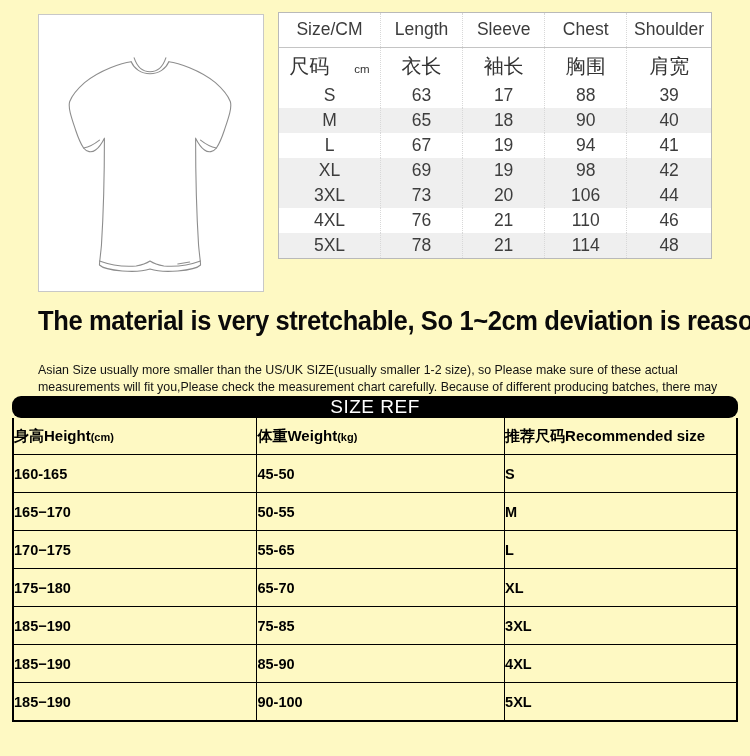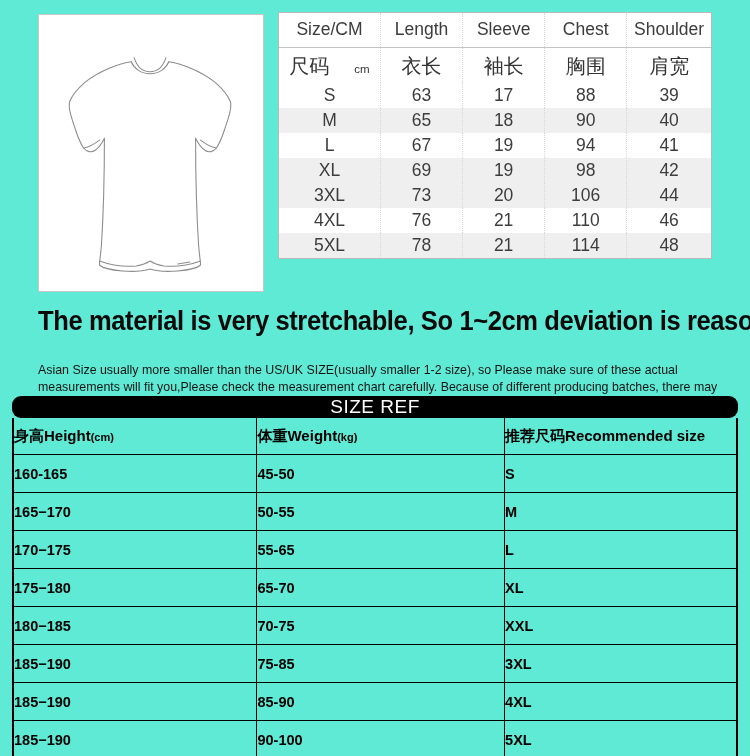--- a/index.html
+++ b/index.html
@@ -12,21 +12,21 @@
     height: 756px;
     font-family: "Liberation Sans", sans-serif;
     color: #000000;
     overflow: hidden;
   }
 
   .page {
     position: relative;
     width: 750px;
     height: 756px;
-    background: #5eead4;
+    background: #fef9c3;
   }
 
   
   .top-section {
     position: absolute;
     left: 0;
     top: 0;
     width: 750px;
     height: 300px;
   }
@@ -350,25 +350,20 @@
           <td>170−175</td>
           <td>55-65</td>
           <td>L</td>
         </tr>
         <tr>
           <td>175−180</td>
           <td>65-70</td>
           <td>XL</td>
         </tr>
         <tr>
-          <td>180−185</td>
-          <td>70-75</td>
-          <td>XXL</td>
-        </tr>
-        <tr>
           <td>185−190</td>
           <td>75-85</td>
           <td>3XL</td>
         </tr>
         <tr>
           <td>185−190</td>
           <td>85-90</td>
           <td>4XL</td>
         </tr>
         <tr>

